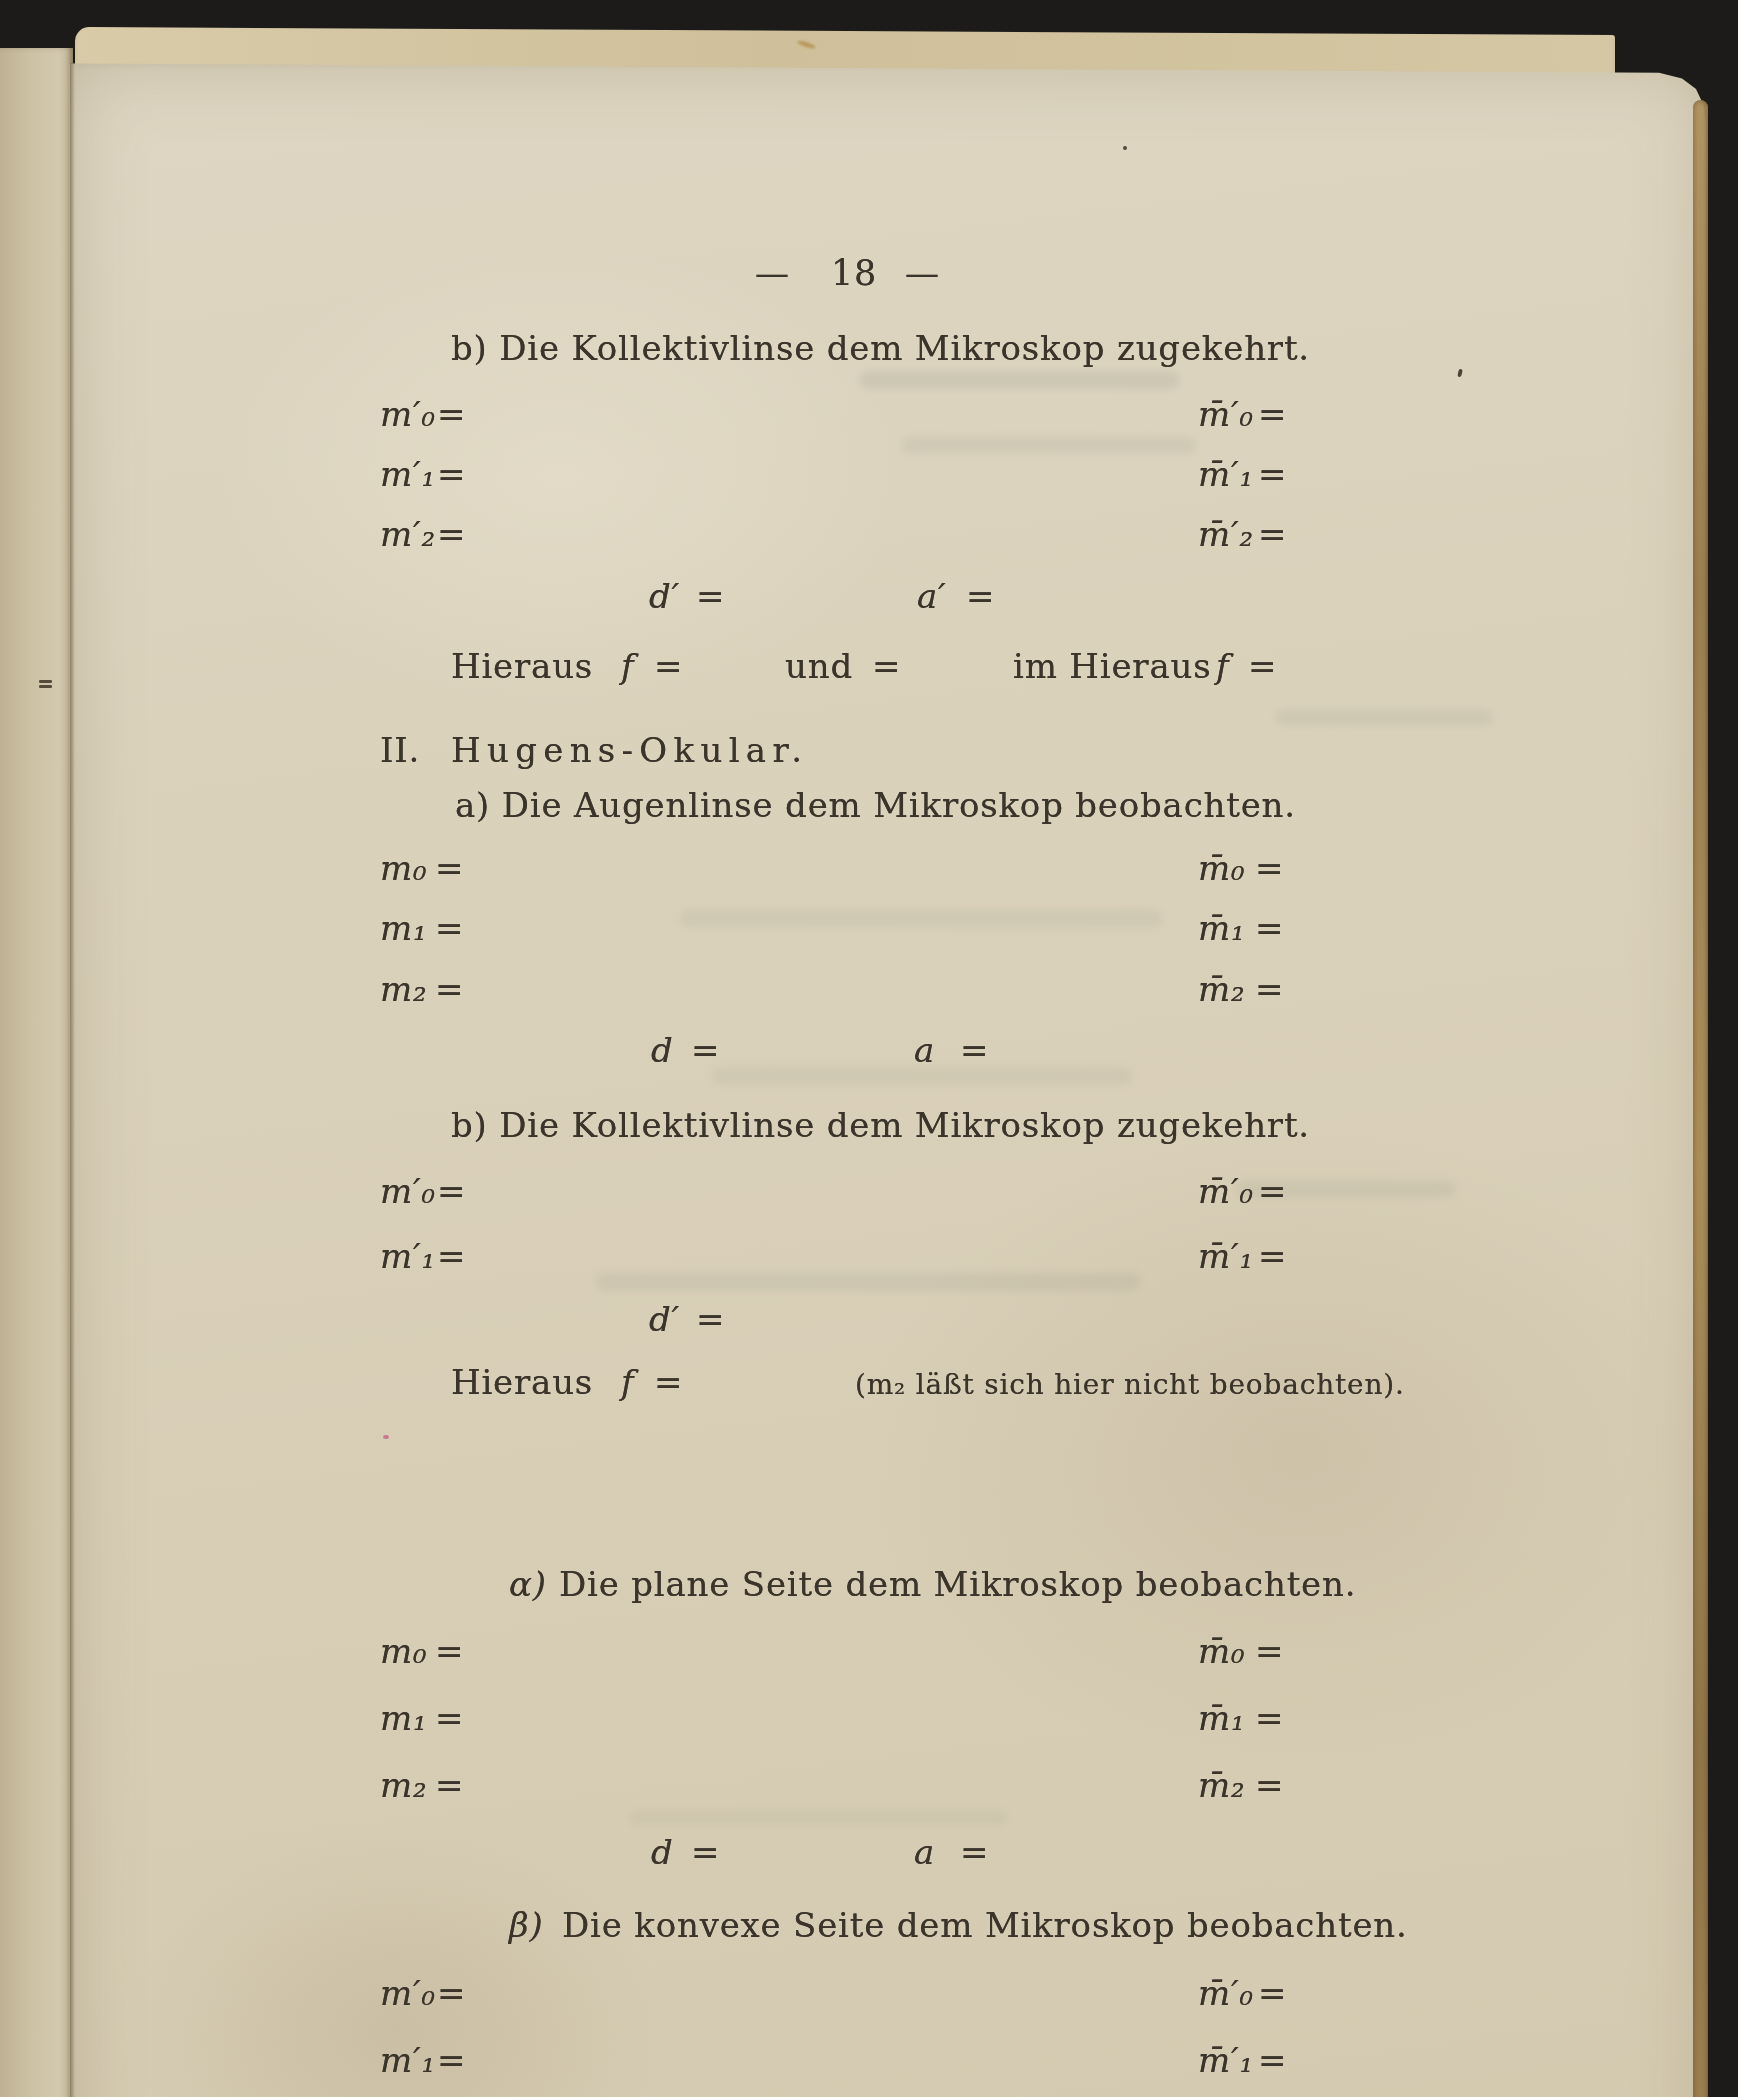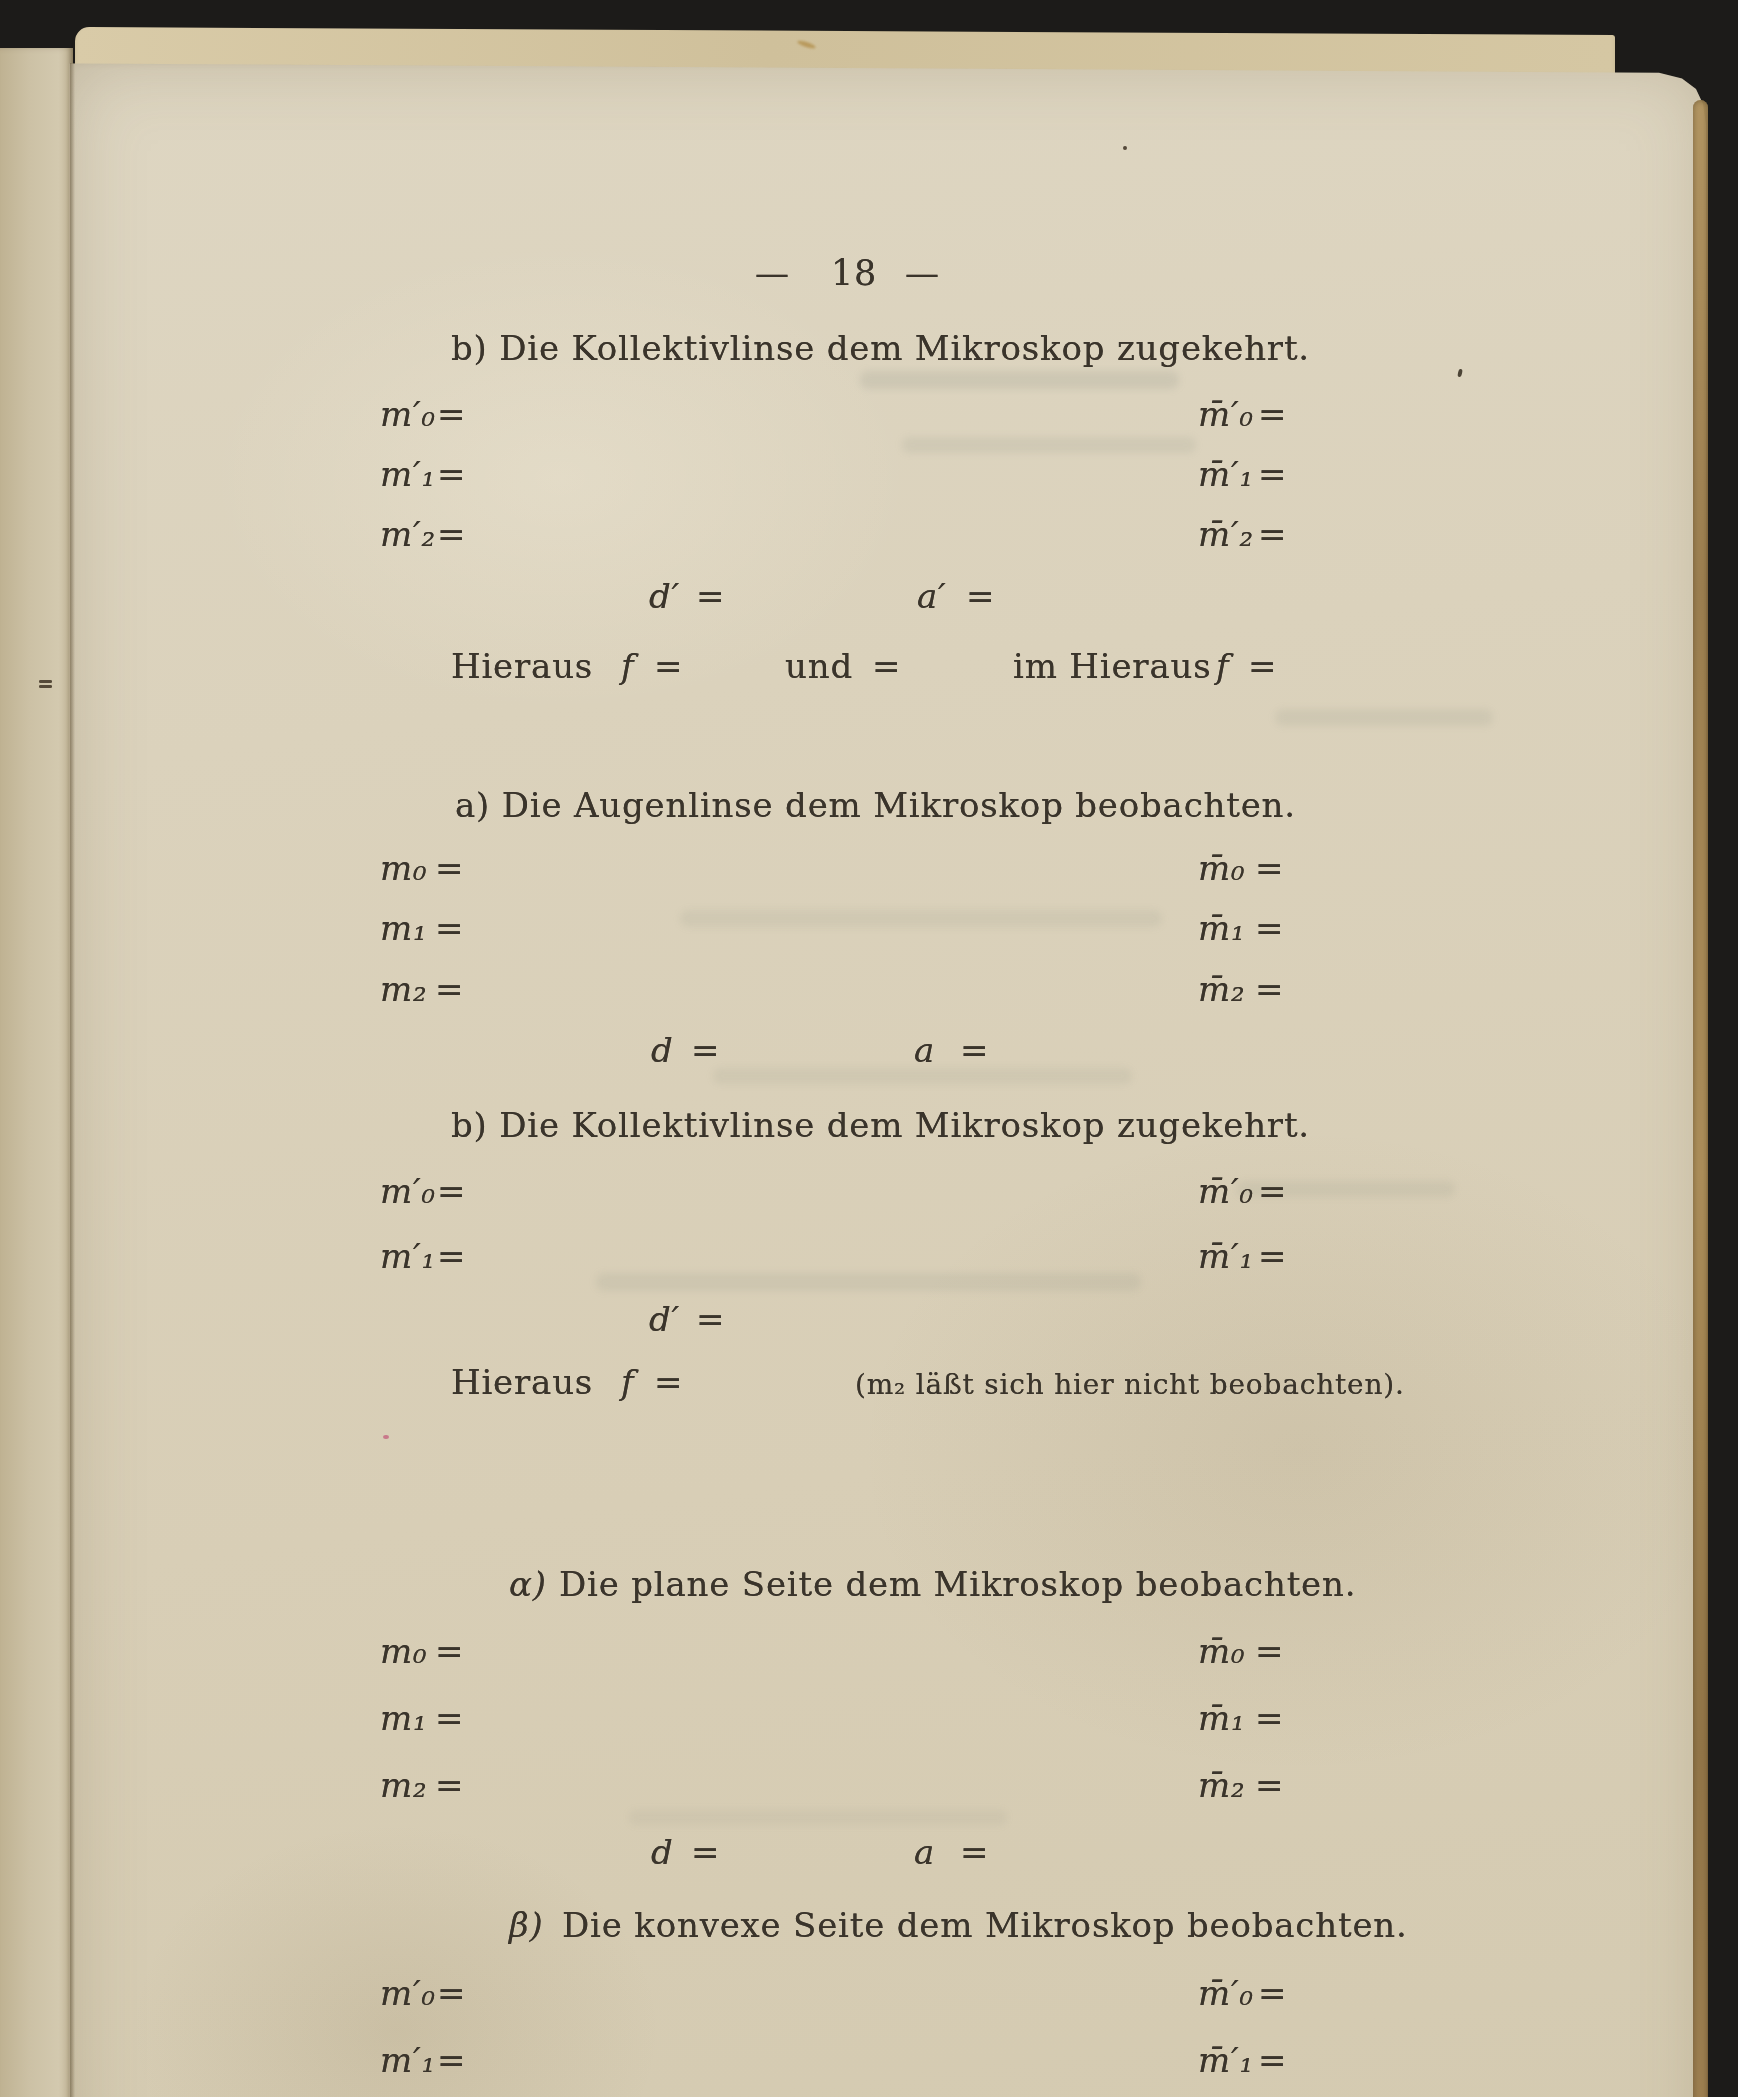--- a/index.html
+++ b/index.html
@@ -126,20 +126,24 @@
     <span class="seg" style="left:451px">Hieraus</span>
     <span class="seg math" style="left:621px">f</span>
     <span class="seg" style="left:654px">=</span>
     <span class="seg" style="left:785px">und</span>
     <span class="seg" style="left:872px">=</span>
     <span class="seg" style="left:1013px">im Hieraus</span>
     <span class="seg math" style="left:1216px">f</span>
     <span class="seg" style="left:1248px">=</span>
   </div>
 
+  <div class="line" style="top:727px">
+    <span class="seg" style="left:380px">II.</span>
+    <span class="seg spaced" style="left:451px">Hugens-Okular.</span>
+  </div>
 
   <div class="line" style="top:782px">
     <span class="seg" style="left:455px">a) Die Augenlinse dem Mikroskop beobachten.</span>
   </div>
 
   <div class="line" style="top:845px">
     <span class="seg math" style="left:380px">m₀</span>
     <span class="seg" style="left:435px">=</span>
     <span class="seg math" style="left:1198px">m̄₀</span>
     <span class="seg" style="left:1255px">=</span>

